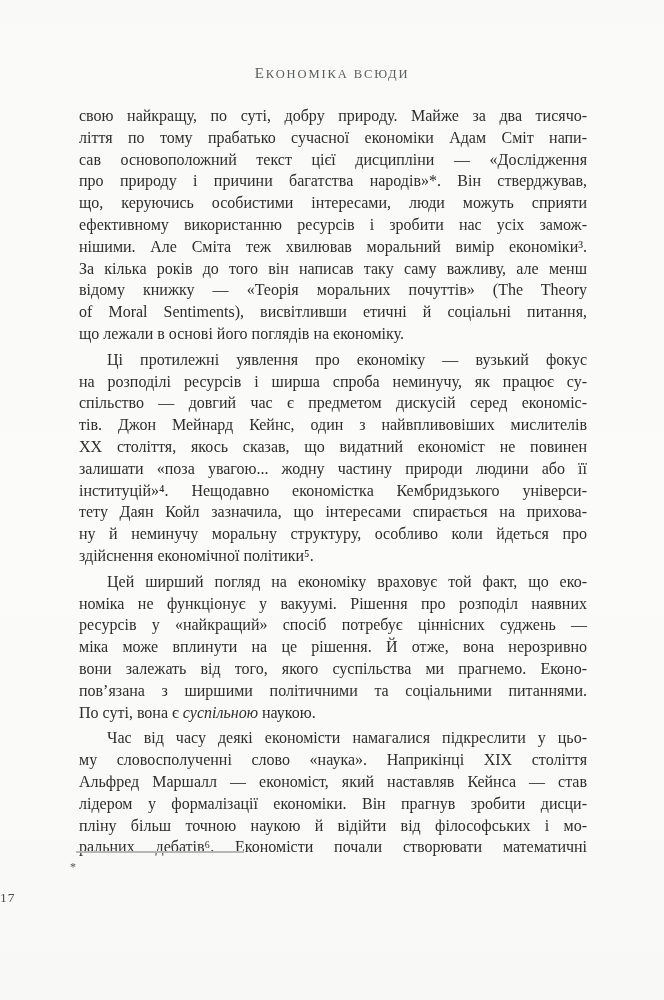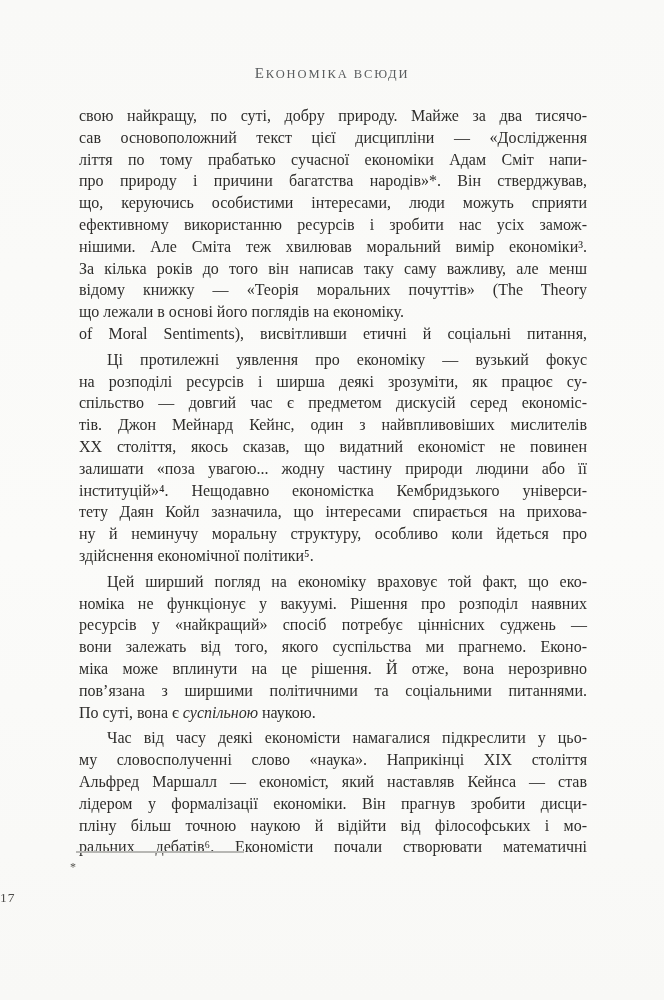--- a/index.html
+++ b/index.html
@@ -87,49 +87,49 @@
 </style>
 </head>
 <body>
 
 <div class="page">
   <div class="running-head">ЕКОНОМІКА ВСЮДИ</div>
 
   <div class="body-text">
       <div class="para">
         <div class="line"><span>свою найкращу, по суті, добру природу. Майже за два тисячо-</span></div>
+        <div class="line"><span>ліття по тому прабатько сучасної економіки Адам Сміт напи-</span></div>
         <div class="line"><span>сав основоположний текст цієї дисципліни — «Дослідження</span></div>
-        <div class="line"><span>ліття по тому прабатько сучасної економіки Адам Сміт напи-</span></div>
         <div class="line"><span>про природу і причини багатства народів»*. Він стверджував,</span></div>
         <div class="line"><span>що, керуючись особистими інтересами, люди можуть сприяти</span></div>
         <div class="line"><span>ефективному використанню ресурсів і зробити нас усіх замож-</span></div>
         <div class="line"><span>нішими. Але Сміта теж хвилював моральний вимір економіки³.</span></div>
         <div class="line"><span>За кілька років до того він написав таку саму важливу, але менш</span></div>
         <div class="line"><span>відому книжку — «Теорія моральних почуттів» (The Theory</span></div>
+        <div class="line"><span>of Moral Sentiments), висвітливши етичні й соціальні питання,</span></div>
         <div class="line last"><span>що лежали в основі його поглядів на економіку.</span></div>
-        <div class="line"><span>of Moral Sentiments), висвітливши етичні й соціальні питання,</span></div>
       </div>
       <div class="para indent">
         <div class="line"><span>Ці протилежні уявлення про економіку — вузький фокус</span></div>
-        <div class="line"><span>на розподілі ресурсів і ширша деякі зрозуміти, як працює су-</span></div>
+        <div class="line"><span>на розподілі ресурсів і ширша спроба неминучу, як працює су-</span></div>
         <div class="line"><span>спільство — довгий час є предметом дискусій серед економіс-</span></div>
         <div class="line"><span>тів. Джон Мейнард Кейнс, один з найвпливовіших мислителів</span></div>
         <div class="line"><span>ХХ століття, якось сказав, що видатний економіст не повинен</span></div>
         <div class="line"><span>залишати «поза увагою... жодну частину природи людини або її</span></div>
         <div class="line"><span>інституцій»⁴. Нещодавно економістка Кембридзького універси-</span></div>
         <div class="line"><span>тету Даян Койл зазначила, що інтересами спирається на прихова-</span></div>
         <div class="line"><span>ну й неминучу моральну структуру, особливо коли йдеться про</span></div>
         <div class="line last"><span>здійснення економічної політики⁵.</span></div>
       </div>
       <div class="para indent">
         <div class="line"><span>Цей ширший погляд на економіку враховує той факт, що еко-</span></div>
         <div class="line"><span>номіка не функціонує у вакуумі. Рішення про розподіл наявних</span></div>
         <div class="line"><span>ресурсів у «найкращий» спосіб потребує ціннісних суджень —</span></div>
+        <div class="line"><span>міка може вплинути на це рішення. Й отже, вона нерозривно</span></div>
         <div class="line"><span>вони залежать від того, якого суспільства ми прагнемо. Еконо-</span></div>
-        <div class="line"><span>міка може вплинути на це рішення. Й отже, вона нерозривно</span></div>
         <div class="line"><span>пов’язана з ширшими політичними та соціальними питаннями.</span></div>
         <div class="line last"><span>По суті, вона є </span><em>суспільною</em><span> наукою.</span></div>
       </div>
       <div class="para indent">
         <div class="line"><span>Час від часу деякі економісти намагалися підкреслити у цьо-</span></div>
         <div class="line"><span>му словосполученні слово «наука». Наприкінці XIX століття</span></div>
         <div class="line"><span>Альфред Маршалл — економіст, який наставляв Кейнса — став</span></div>
         <div class="line"><span>лідером у формалізації економіки. Він прагнув зробити дисци-</span></div>
         <div class="line"><span>пліну більш точною наукою й відійти від філософських і мо-</span></div>
         <div class="line"><span>ральних дебатів⁶. Економісти почали створювати математичні</span></div>

